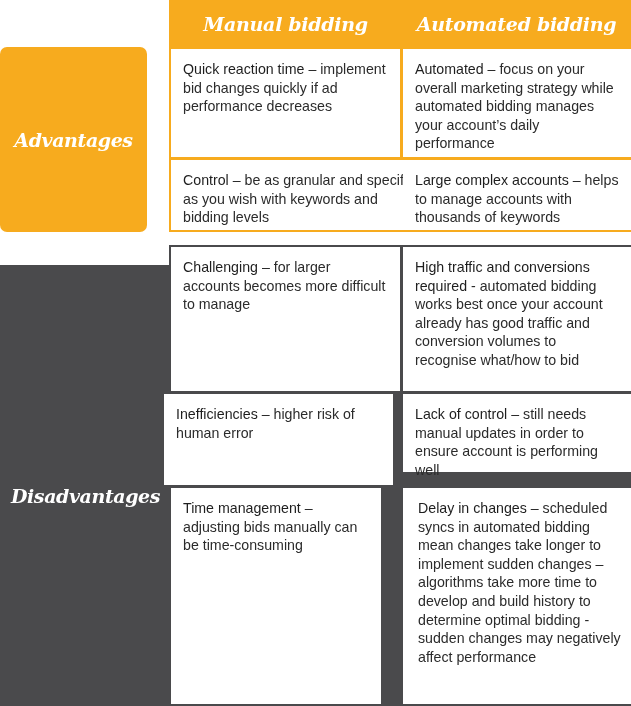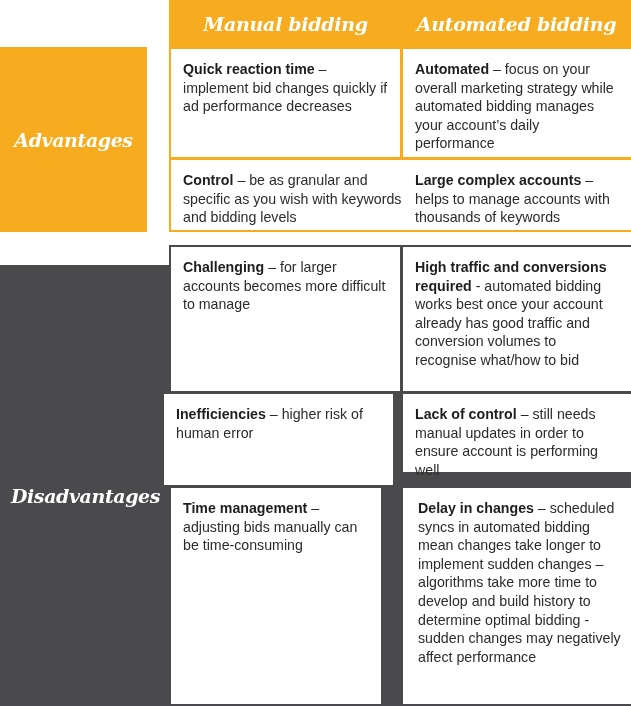--- a/index.html
+++ b/index.html
@@ -9,30 +9,30 @@
   .hdr { background:#f7ab1e; }
   .hdr-cell { display:flex; align-items:center; justify-content:center;
               color:#ffffff; font-family:"DejaVu Serif", serif; font-style:italic;
               font-weight:bold; font-size:19px; letter-spacing:-0.3px; }
   .label-cell { display:flex; align-items:center; justify-content:center;
                 color:#ffffff; font-family:"DejaVu Serif", serif; font-style:italic;
                 font-weight:bold; font-size:19px; letter-spacing:-0.4px; }
   .adv-label { background:#f7ab1e; }
   .dis-label { background:#4a4a4c; }
   .cell { background:#ffffff; padding:11px 10px 0 12px; font-size:14.2px; line-height:18.6px; color:#2b2b2b; }
-  .cell b { font-weight:bold; color:#1e1e1e; }
+  .cell b { font-weight:normal; color:#1e1e1e; }
 </style>
 </head>
 <body>
 
 <div class="abs hdr" style="left:169px; top:0; width:462px; height:47px;"></div>
 <div class="abs hdr-cell" style="left:169px; top:0; width:233px; height:47px;font-style:italic;">Manual bidding</div>
 <div class="abs hdr-cell" style="left:402px; top:0; width:229px; height:47px;">Automated bidding</div>
 
-<div class="abs adv-label label-cell" style="left:0; top:47px; width:147px; height:185px;">
+<div class="abs adv-label label-cell" style="left:0; top:47px; width:147px; height:185px;border-radius:7px;">
   <span>Advantages</span>
 </div>
 <div class="abs" style="left:169px; top:47px; width:462px; height:185px; background:#f7ab1e;"></div>
 
 <div class="abs cell" style="left:171px; top:49px; width:229px; height:108px;">
   <b>Quick reaction time</b><span> – implement bid changes quickly if ad performance decreases</span>
 </div>
 <div class="abs cell" style="left:403px; top:49px; width:228px; height:108px;">
   <b>Automated</b><span> – focus on your overall marketing strategy while automated bidding manages your account’s daily performance</span>
 </div>

